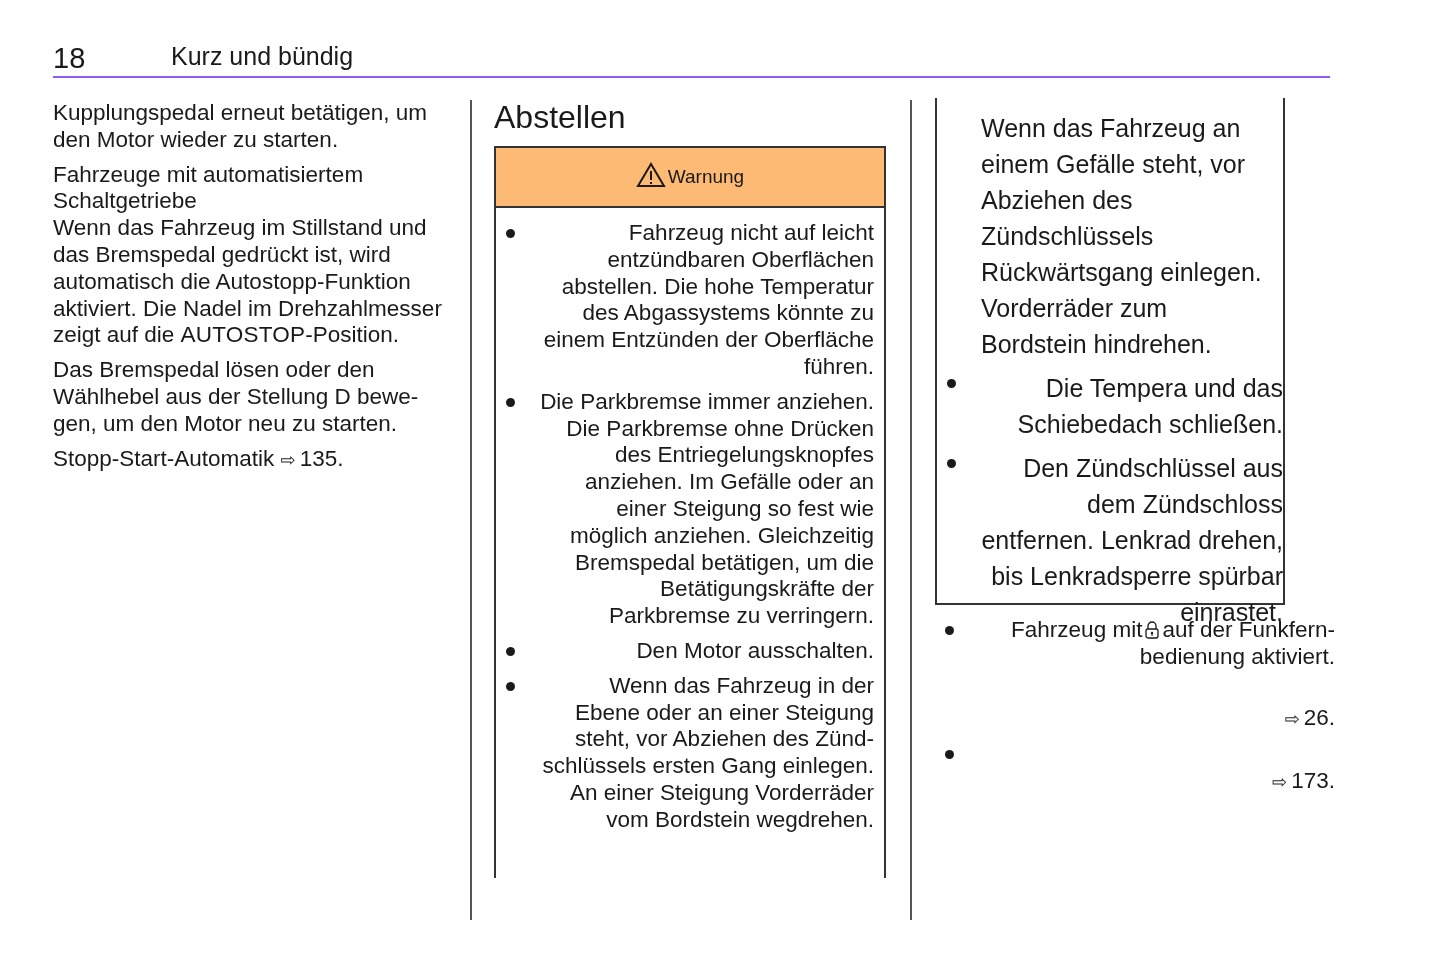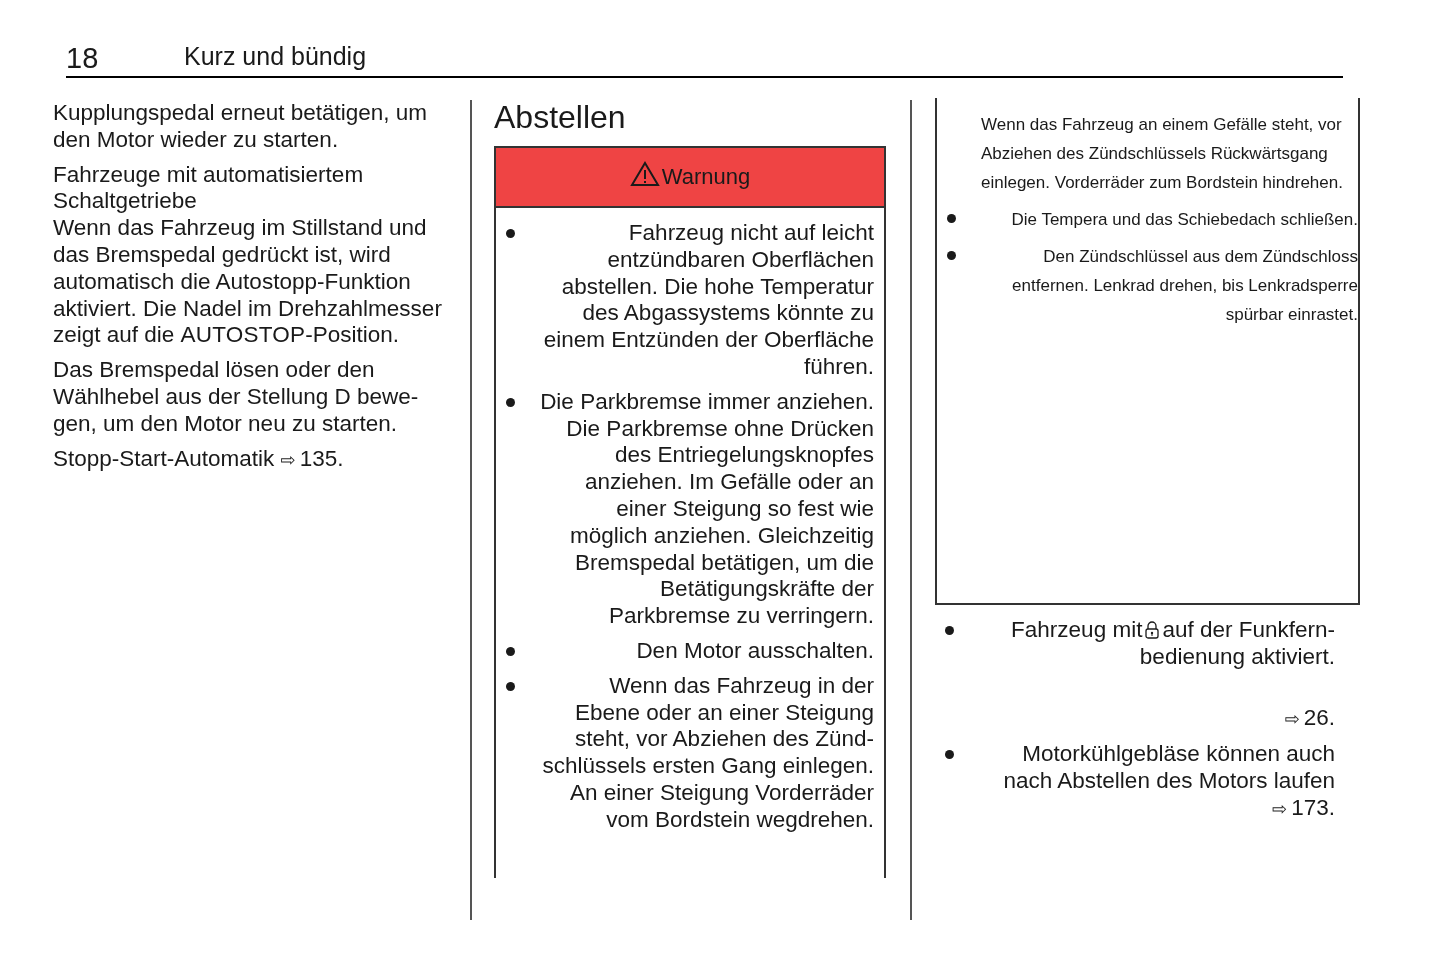--- a/index.html
+++ b/index.html
@@ -1,57 +1,57 @@
 <!DOCTYPE html>
 <html><head>
 <meta charset="utf-8">
 <style>
   html, body { margin: 0; padding: 0; background: #ffffff; }
   body {
     width: 1445px; height: 965px; position: relative; overflow: hidden;
     font-family: "Liberation Sans", sans-serif; color: #1a1a1a;
   }
   .header {
-    position: absolute; left: 66px; top: 40px; width: 1277px; height: 36px;
-    border-bottom: 2px solid #000000;
+    position: absolute; left: 53px; top: 40px; width: 1277px; height: 36px;
+    border-bottom: 2px solid #8b5cf6;
   }
   .page-num { position: absolute; left: 0; top: 2px; font-size: 29px; }
   .chapter { position: absolute; left: 118px; top: 2px; font-size: 25px; }
 
   .col { position: absolute; font-size: 22.5px; line-height: 26.8px; }
   .col p { margin: 0 0 8px 0; }
   .col1 { left: 53px; top: 100px; width: 400px; }
   .col1 .subhead { margin-bottom: 0; }
 
   .vline { position: absolute; width: 2px; background: #555; }
 
   .col2-title { position: absolute; left: 494px; top: 99px; font-size: 32px; }
 
   .warn-box {
     position: absolute; left: 494px; top: 146px; width: 392px; height: 732px;
     border: 2px solid #333; border-bottom: none; box-sizing: border-box;
   }
   .warn-head {
-    height: 58px; background: #ef4444; border-bottom: 2px solid #333;
-    display: flex; align-items: center; justify-content: center; font-size: 22px;
+    height: 58px; background: #fdba74; border-bottom: 2px solid #333;
+    display: flex; align-items: center; justify-content: center; font-size: 19px;
   }
   .warn-icon { display: inline-block; margin-right: 2px; }
 
   ul.bullets { list-style: none; margin: 0; padding: 0; text-align: right; }
   ul.bullets li { position: relative; padding-left: 44px; margin-bottom: 8px; }
   ul.bullets li .dot {
     position: absolute; left: 10px; top: 9px; width: 9px; height: 9px;
     border-radius: 50%; background: #1a1a1a;
   }
   .warn-body { padding: 12px 10px 0 0; font-size: 22.5px; line-height: 26.8px; }
 
   .col3-box {
-    position: absolute; left: 935px; top: 98px; width: 425px; height: 507px;
+    position: absolute; left: 935px; top: 98px; width: 350px; height: 507px;
     border: 2px solid #333; border-top: none; box-sizing: border-box;
-    font-size: 17px; line-height: 29px;
+    font-size: 25px; line-height: 36px;
   }
   .col3-box .cont { padding: 12px 10px 0 44px; margin-bottom: 8px; }
   .col3-box ul.bullets li { padding-left: 44px; }
   .sub { margin-top: 8px; }
 
   .col3-after {
     position: absolute; left: 935px; top: 617px; width: 400px;
     font-size: 22.5px; line-height: 26.8px;
   }
   .ref-arrow { display: inline-block; font-size: 18px; margin-right: 4px; }
@@ -124,17 +124,17 @@
             <path d="M3 8 V5 a4 4 0 0 1 8 0 V8" fill="none" stroke="#1a1a1a" stroke-width="1.3"></path>
             <rect x="1" y="8" width="12" height="9" rx="2" fill="none" stroke="#1a1a1a" stroke-width="1.3"></rect>
             <circle cx="7" cy="12" r="1.2" fill="#1a1a1a"></circle>
             <rect x="6.5" y="12" width="1" height="3" fill="#1a1a1a"></rect>
           </svg></span><span>auf der Funkfern­bedienung aktiviert.</span>
       <div class="sub">
         <br>
         <span class="ref-arrow">⇨</span><span>26.</span>
       </div>
     </li>
-    <li><span class="dot"></span><span>Motorkühlgebläse können auch nach Abstellen des Motors laufen</span><br>
+    <li><span class="dot"></span><br>
       <span class="ref-arrow">⇨</span><span>173.</span>
     </li>
   </ul>
 </div>
 
 </body></html>

